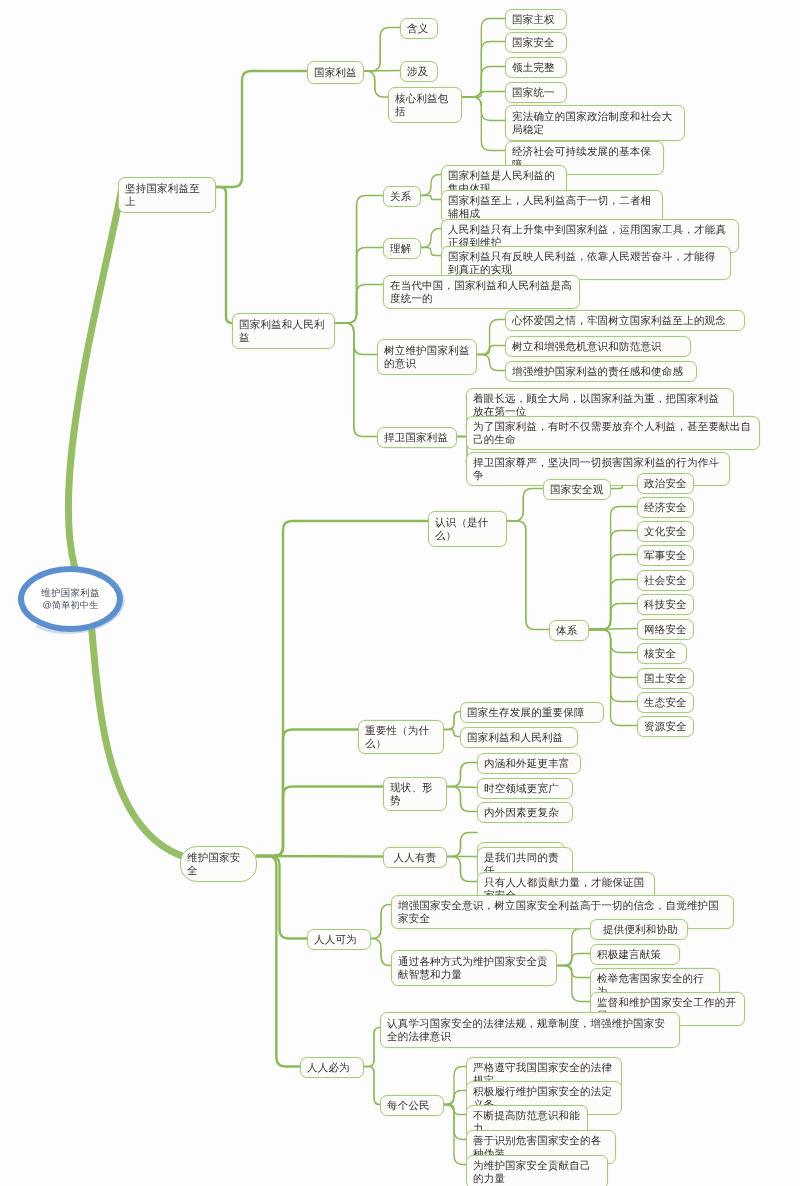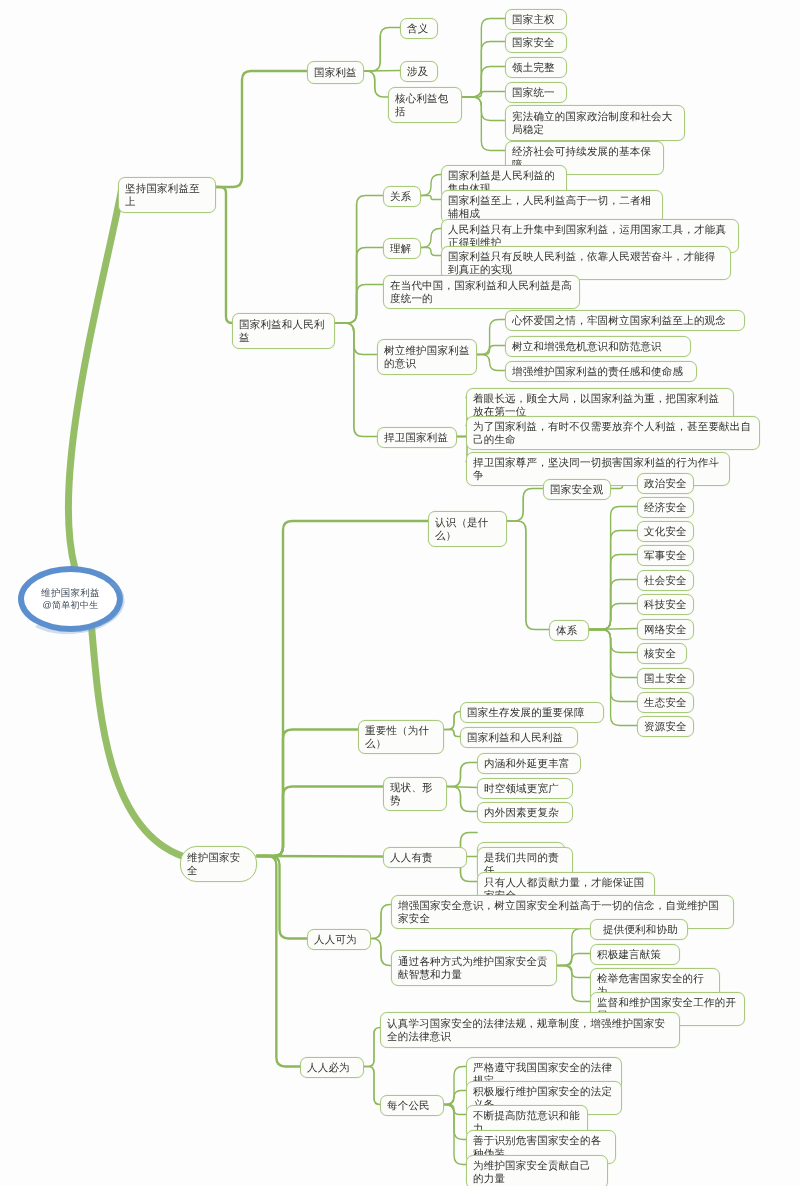--- a/index.html
+++ b/index.html
@@ -269,21 +269,21 @@
       </div>
       <div class="node tight" style="left: 477px; top: 753px; width: 104px; min-height: 19px;">
         <span>内涵和外延更丰富</span>
       </div>
       <div class="node tight" style="left: 477px; top: 778px; width: 96px; min-height: 19px;">
         <span>时空领域更宽广</span>
       </div>
       <div class="node tight" style="left: 477px; top: 802px; width: 96px; min-height: 19px;">
         <span>内外因素更复杂</span>
       </div>
-      <div class="node tight" style="left: 383px; top: 847px; width: 84px; min-height: 19px;">
+      <div class="node tight" style="left: 383px; top: 847px; width: 64px; min-height: 19px; justify-content: center;">
         <span>人人有责</span>
       </div>
       <div class="node tight" style="left: 477px; top: 842px; width: 88px; min-height: 19px;">
         <span>需要每个人做贡献</span>
       </div>
       <div class="node tight" style="left: 477px; top: 847px; width: 96px; min-height: 19px;">
         <span>是我们共同的责任</span>
       </div>
       <div class="node tight" style="left: 477px; top: 872px; width: 178px; min-height: 19px;">
         <span>只有人人都贡献力量，才能保证国家安全</span>

